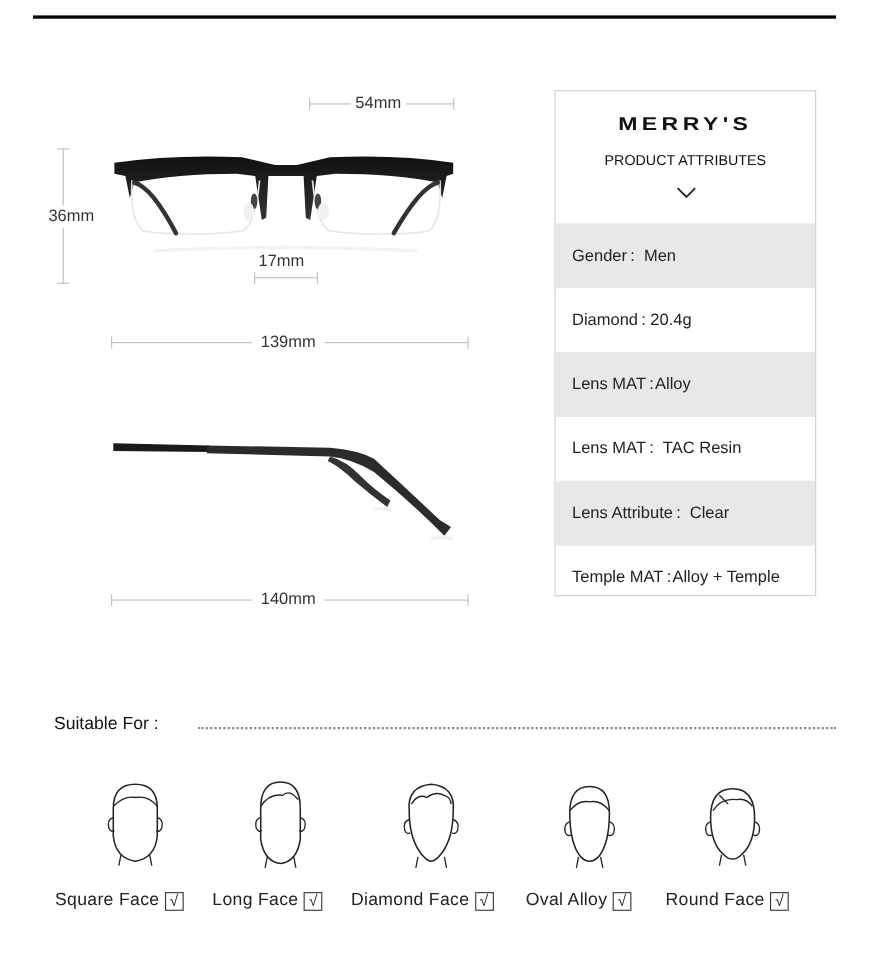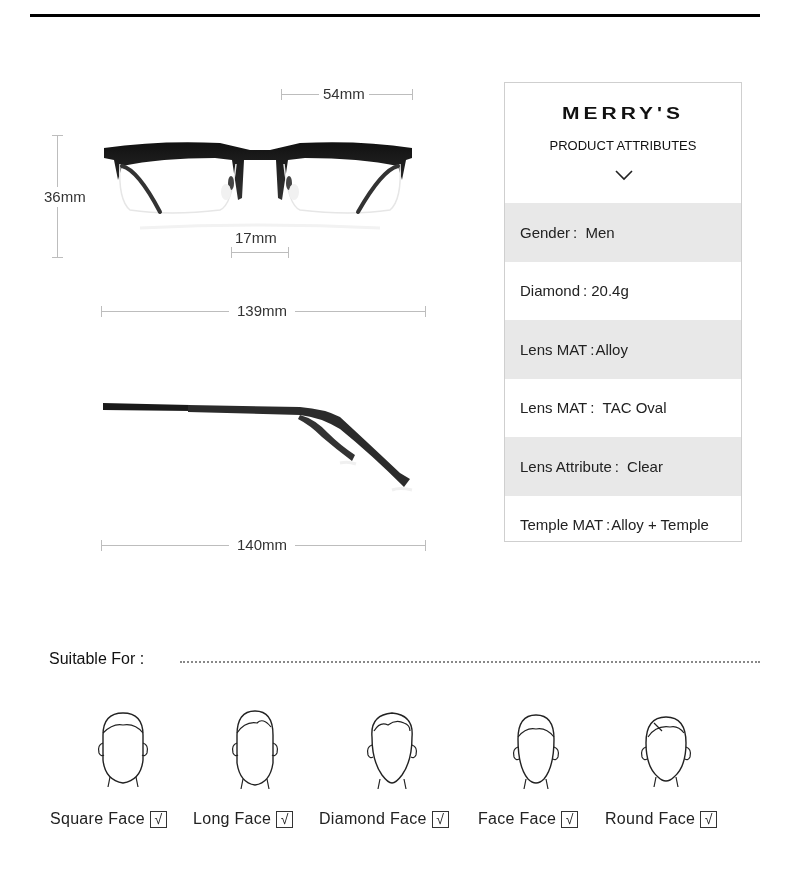--- a/index.html
+++ b/index.html
@@ -125,21 +125,21 @@
       <span>Diamond</span>
         <span class="sep">:</span>
         <span>20.4g</span>
     </div>
     <div class="attr-row shade">
       <span>Lens MAT</span>
         <span class="sep" style="margin-right:1px">:</span>
         <span>Alloy</span>
     </div>
     <div class="attr-row">
-      <span>Lens MAT</span><span class="sep">:</span>&nbsp;<span>TAC Oval</span>
+      <span>Lens MAT</span><span class="sep">:</span>&nbsp;<span>TAC Resin</span>
     </div>
     <div class="attr-row shade">
       <span>Lens Attribute</span><span class="sep">:</span>&nbsp;<span>Clear</span>
     </div>
     <div class="attr-row">
       <span>Temple MAT</span>
         <span class="sep" style="margin-right:1px">:</span>
         <span>Alloy + Temple</span>
     </div>
   </div>
@@ -190,19 +190,19 @@
 </div>
 <div class="face-label" style="left:193px;">
   <span>Long Face</span>
   <span class="checkbox">√</span>
 </div>
 <div class="face-label" style="left:319px;text-align:right;">
   <span>Diamond Face</span>
   <span class="checkbox">√</span>
 </div>
 <div class="face-label" style="left:478px;">
-  <span>Face Face</span>
+  <span>Oval Alloy</span>
   <span class="checkbox">√</span>
 </div>
 <div class="face-label" style="left:605px;">
   <span>Round Face</span>
   <span class="checkbox">√</span>
 </div>
 
 </body></html>

